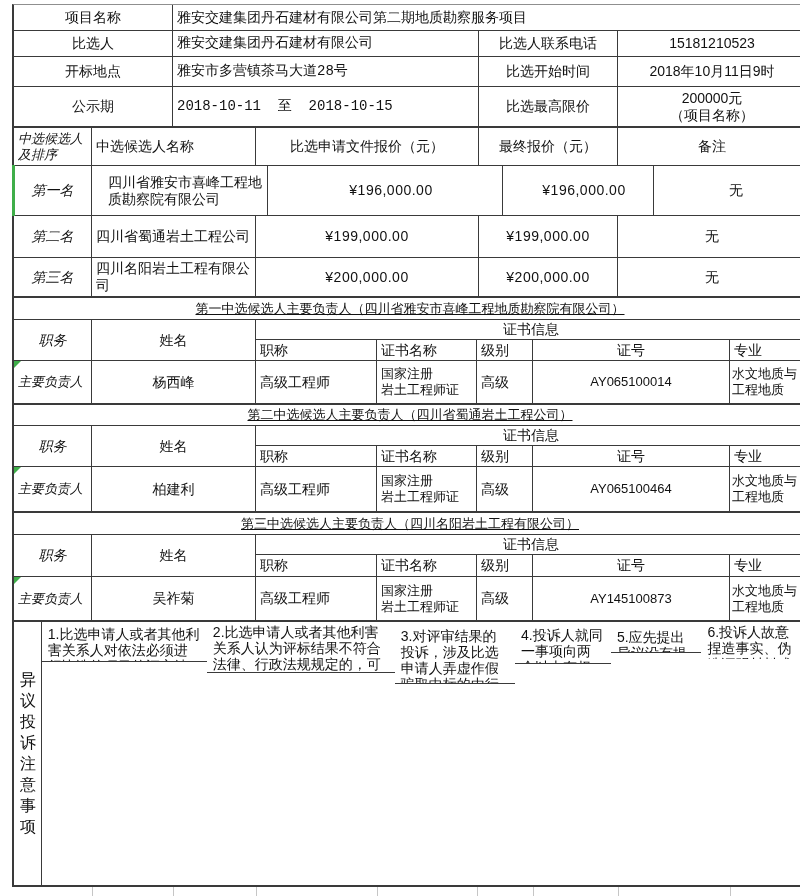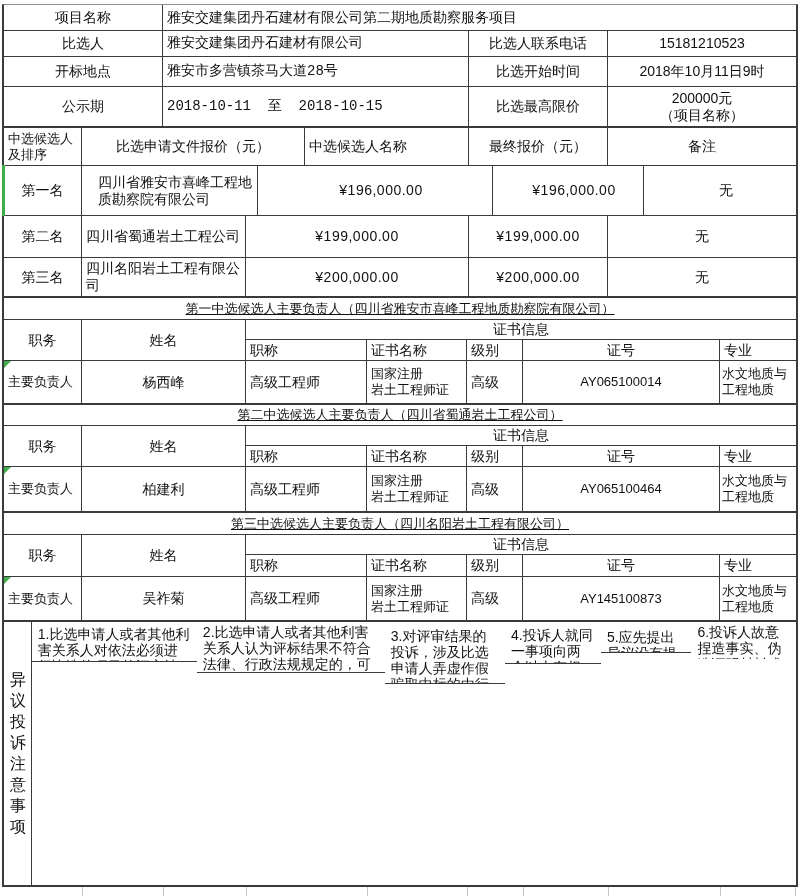--- a/index.html
+++ b/index.html
@@ -2,21 +2,21 @@
 <html><head>
 <meta charset="utf-8">
 <style>
   * { margin:0; padding:0; box-sizing:border-box; }
   html,body { background:#ffffff; }
   body {
     width:800px; height:896px; overflow:hidden;
     font-family:"Liberation Sans","DejaVu Sans",sans-serif;
     color:#111; -webkit-font-smoothing:none;
   }
-  .sheet { padding-top:4px; }
+  .sheet { padding-top:4px;padding-left:10px; }
   .tbl {
     margin-left:2px; width:796px;
     border:2px solid #3a3a3a; border-top:1px solid #8f8f8f;
     background:#fff;
   }
   .row { display:flex; border-bottom:1px solid #3a3a3a; position:relative; }
   .row:last-child { border-bottom:none; }
   .bb2 { border-bottom-width:2px; }
   .cell {
     border-right:1px solid #3a3a3a;
@@ -25,21 +25,21 @@
     font-size:14px; line-height:17px;
     position:relative;
   }
   .cell:last-child { border-right:none; }
   .c   { justify-content:center; text-align:center; }
   .l   { justify-content:flex-start; text-align:left; }
   .pre { white-space:pre-line; }
   .fs13 { font-size:13px; line-height:16px; }
   
   .w159{width:159px;} .w306{width:306px;font-family:Liberation Mono, monospace;} .w139{width:139px;}
-  .w78{width:78px;} .w164{width:164px;} .w223{width:223px;}
+  .w78{width:78px;font-style:italic;} .w164{width:164px;} .w223{width:223px;}
   .w121{width:121px;} .w100{width:100px;} .w56{width:56px;} .w197{width:197px;}
   .fx { flex:1 1 auto; }
   
   .h26{height:26px;} .h30{height:30px;} .h41{height:41px;} .h38{height:38px;}
   .h50{height:50px;gap:12px;} .h42{height:42px;} .h40{height:40px;} .h22{height:22px;}
   .h21{height:21px;} .h44{height:44px;} .h46{height:46px;} .h45{height:45px;}
   
   .split { display:flex; flex-direction:column; flex:1 1 auto; }
   .split .top { height:20px; border-bottom:1px solid #3a3a3a; display:flex; align-items:center; justify-content:center; font-size:14px; }
   .split .sub { display:flex; flex:1 1 auto; }
@@ -98,22 +98,22 @@
     <div class="row h41 bb2">
       <div class="cell w159 c">公示期</div>
       <div class="cell w306 l" style="white-space:pre-wrap">2018-10-11  至  2018-10-15</div>
       <div class="cell w139 c">比选最高限价</div>
       <div class="cell fx c pre">200000元
 （项目名称）</div>
     </div>
 
     <div class="row h38">
       <div class="cell w78 l fs13">中选候选人及排序</div>
+      <div class="cell w164 l">中选候选人名称</div>
       <div class="cell w223 c">比选申请文件报价（元）</div>
-      <div class="cell w164 l">中选候选人名称</div>
       <div class="cell w139 c">最终报价（元）</div>
       <div class="cell fx c">备注</div>
     </div>
 
     <div class="row h50">
       <div class="green-edge"></div>
       <div class="cell w78 c">第一名</div>
       <div class="cell w164 l">四川省雅安市喜峰工程地质勘察院有限公司</div>
       <div class="cell w223 c money">¥196,000.00</div>
       <div class="cell w139 c money">¥196,000.00</div>

